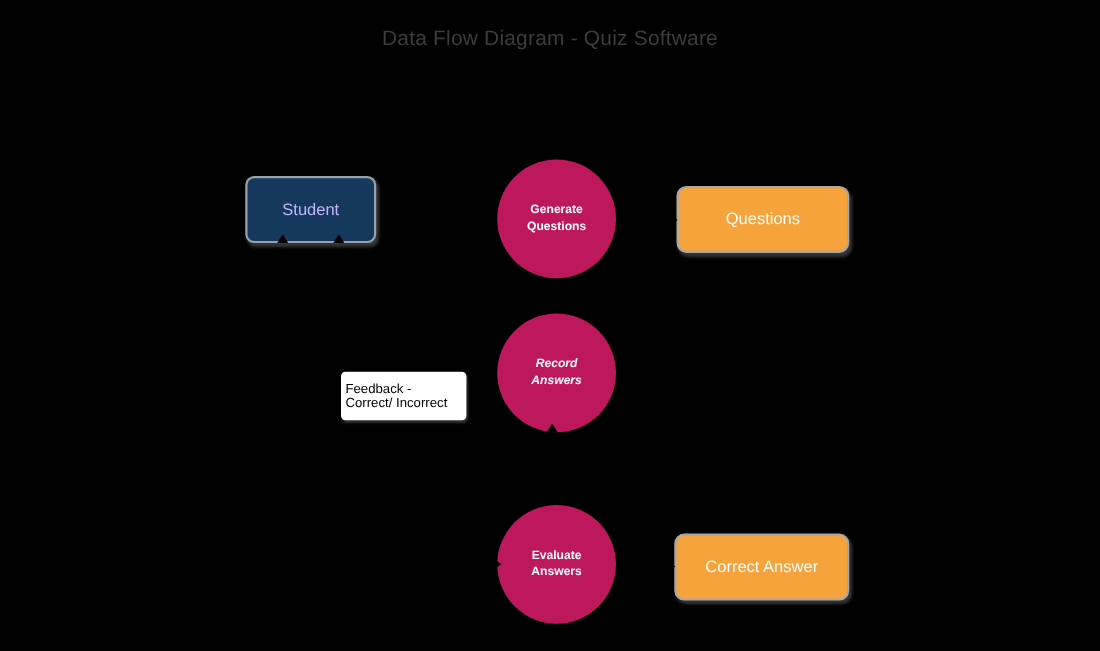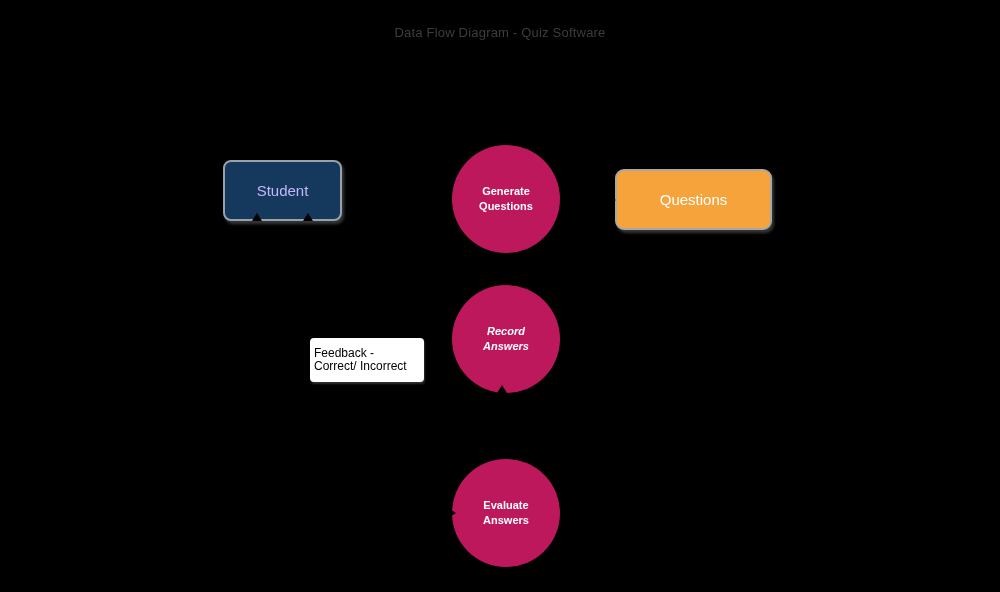--- a/index.html
+++ b/index.html
@@ -10,21 +10,21 @@
     background: #000000;
     font-family: "Liberation Sans", sans-serif;
     overflow: hidden;
   }
   .title {
     position: absolute;
     top: 25px;
     left: 0;
     width: 1000px;
     text-align: center;
-    font-size: 13px;
+    font-size: 19px;
     font-weight: 400;
     color: #3D3D3D;
     letter-spacing: 0.2px;
   }
   
   .entity {
     position: absolute;
     left: 223px; top: 160px;
     width: 119px; height: 61px;
     box-sizing: border-box;
@@ -117,20 +117,23 @@
 Answers</span>
   </div>
   <div class="process p3">
     <span class="ml">Evaluate
 Answers</span>
   </div>
 
   <div class="store s1">
     <span class="ml">Questions</span>
   </div>
+  <div class="store s3">
+    <span class="ml">Correct Answer</span>
+  </div>
 
   <div class="flow-label">
     <span class="ml">Feedback -
 Correct/ Incorrect</span>
   </div>
 
   <div class="notch notch-up n-student-a"></div>
   <div class="notch notch-up n-student-b"></div>
   <div class="notch notch-up n-record-bottom"></div>
   <div class="notch notch-right n-evaluate-left"></div>

